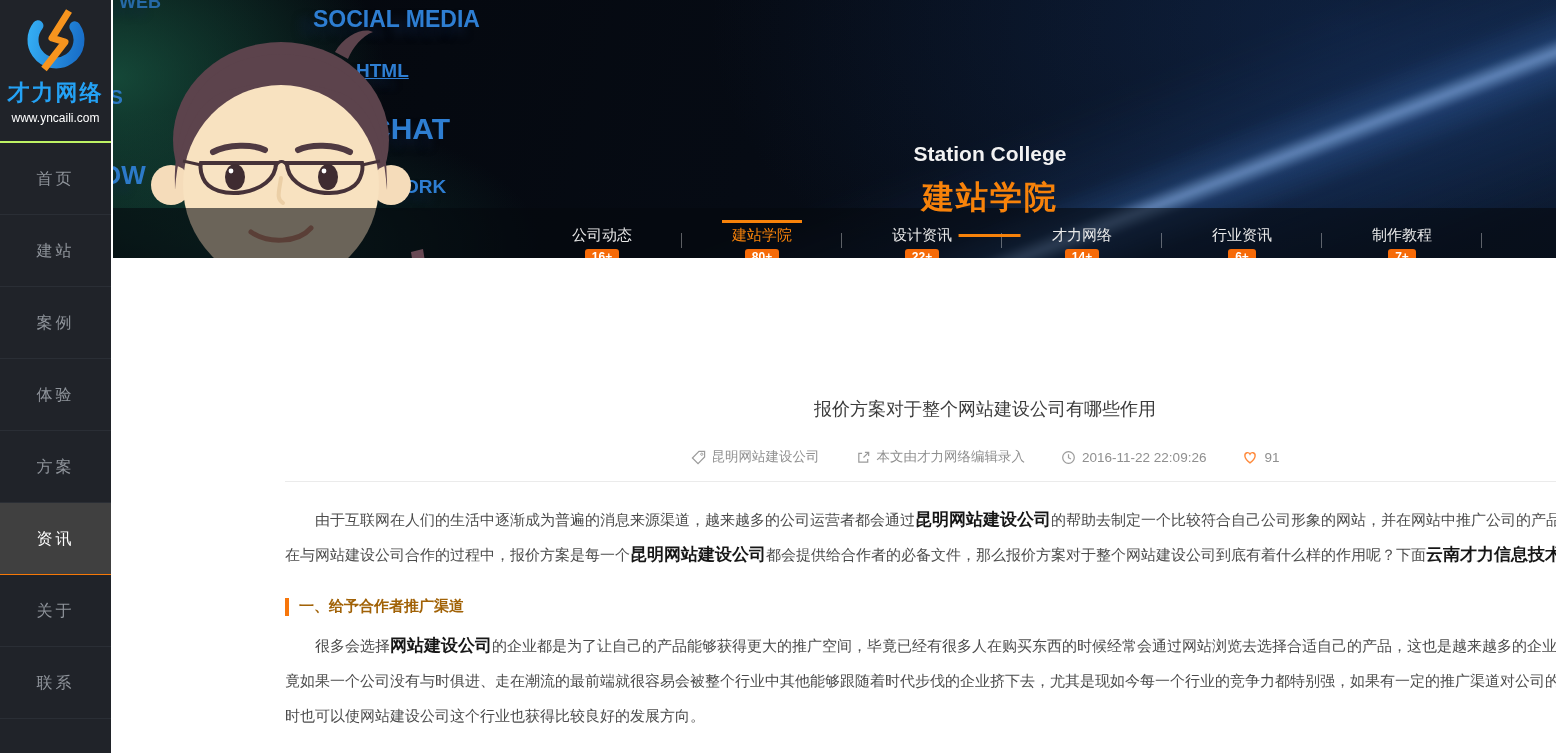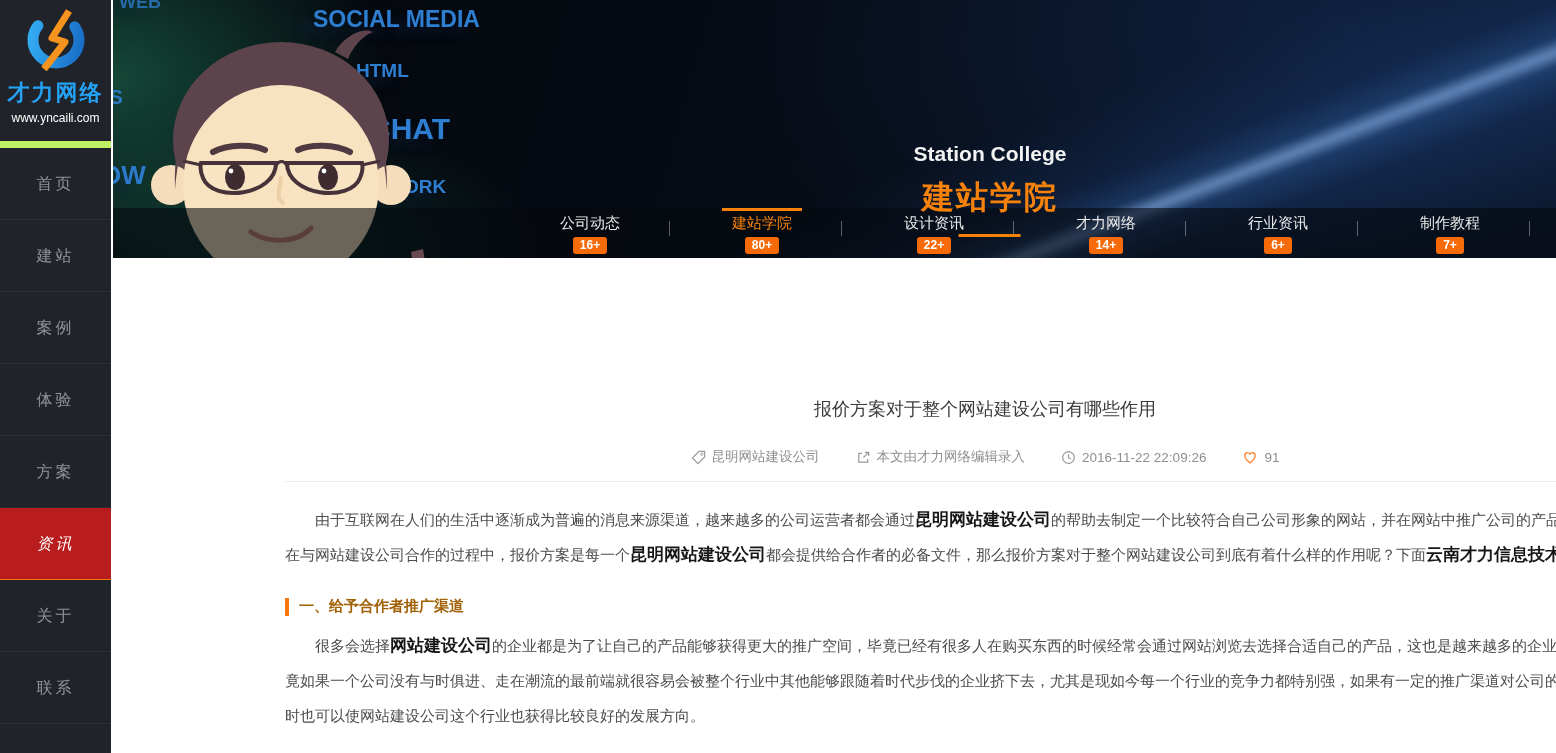--- a/index.html
+++ b/index.html
@@ -8,55 +8,55 @@
     font-family:"Liberation Sans","DejaVu Sans",sans-serif;
   }
   
   .sidebar{position:absolute;left:0;top:0;width:111px;height:753px;background:#202329;z-index:5;}
   .logo-block{padding-top:8px;text-align:center;cursor:pointer;}
   .brand-name{color:#24a2f5;font-size:22px;font-weight:bold;letter-spacing:2px;margin-top:2px;}
   .brand-url{color:#ffffff;font-size:12px;margin-top:3px;}
   .side-nav{margin-top:16px;}
   .side-item{height:71px;line-height:71px;text-align:center;color:#8f949b;font-size:16px;
     letter-spacing:3px;border-bottom:1px solid #2a2e35;cursor:pointer;}
-  .side-item:first-child{border-top:7px solid #bef264;}
-  .side-item.active{background:#b91c1c;color:#fff;border-color:#f67807;font-style:italic;}
+  .side-item:first-child{border-top:2px solid #bef264;}
+  .side-item.active{background:#404040;color:#fff;border-color:#f67807;}
   
   .banner{position:absolute;left:113px;top:0;width:1443px;height:258px;overflow:hidden;
     background:
       radial-gradient(ellipse 420px 300px at 0% 30%, rgba(32,115,85,.60), rgba(32,115,85,0) 65%),
       radial-gradient(ellipse 520px 230px at 8% 95%, rgba(25,95,75,.45), rgba(25,95,75,0) 60%),
       radial-gradient(ellipse 900px 500px at 85% 10%, rgba(25,60,120,.35), rgba(25,60,120,0) 70%),
       linear-gradient(105deg,#04070c,#060b14 45%,#0a1526 100%);}
   .beam1{position:absolute;left:500px;top:120px;width:1300px;height:90px;transform:rotate(-21deg);
     background:linear-gradient(to bottom, rgba(70,130,210,0) 0%, rgba(70,130,210,.18) 35%,
       rgba(150,195,255,.6) 50%, rgba(70,130,210,.18) 65%, rgba(70,130,210,0) 100%);
     filter:blur(2px);z-index:0;}
   .beam2{position:absolute;left:420px;top:40px;width:1500px;height:260px;transform:rotate(-21deg);
     background:linear-gradient(to bottom, transparent, rgba(40,90,170,.25) 50%, transparent);
     filter:blur(10px);z-index:0;}
   .bgwords{position:absolute;left:0;top:0;width:460px;height:353px;z-index:0;}
   .bgword{position:absolute;font-weight:bold;color:#2e7ed2;
     text-shadow:-14px 8px 8px rgba(15,35,70,.5);white-space:nowrap;}
   .bgword:nth-child(1){left:200px;top:6px;font-size:23px;}
-  .bgword:nth-child(2){left:243px;top:60px;font-size:19px;}
+  .bgword:nth-child(2){left:243px;top:60px;font-size:19px;text-decoration:underline;}
   .bgword:nth-child(3){left:256px;top:112px;font-size:30px;}
   .bgword:nth-child(4){left:235px;top:176px;font-size:19px;}
   .bgword:nth-child(5){left:6px;top:-8px;font-size:18px;opacity:.75;}
   .bgword:nth-child(6){left:-18px;top:86px;font-size:20px;opacity:.9;}
   .bgword:nth-child(7){left:-12px;top:160px;font-size:26px;opacity:.95;}
   .illustration{position:absolute;left:0;top:0;z-index:1;}
   .banner-title{position:absolute;left:877px;top:142px;transform:translateX(-50%);
     text-align:center;z-index:3;font-weight:bold;}
   .banner-sub{color:#f2f2f2;font-size:21px;}
   .banner-main{color:#f7820a;font-size:32px;margin-top:10px;letter-spacing:2px;}
   .banner-underline{width:62px;height:3px;background:#f7820a;margin:14px auto 0;}
   .tab-strip{position:absolute;left:0;bottom:0;width:100%;height:50px;
     background:rgba(6,9,14,.58);z-index:2;}
-  .tabs{position:absolute;left:397px;top:0;display:flex;list-style:none;margin:0;padding:0;height:50px;gap:12px;}
+  .tabs{position:absolute;left:397px;top:0;display:flex;list-style:none;margin:12px;padding:0;height:50px;}
   .tab{position:relative;width:160px;text-align:center;padding-top:6px;box-sizing:border-box;cursor:pointer;}
   .tab::after{content:"";position:absolute;right:0;top:13px;width:1px;height:15px;background:rgba(255,255,255,.35);}
   .tab .tab-label{color:#e9e9e9;font-size:15px;display:block;}
   .tab.active .tab-label{color:#f7820a;}
   .tab.active::before{content:"";position:absolute;top:0;left:50%;transform:translateX(-50%);
     width:80px;height:3px;background:#f7820a;}
   .tab-badge{display:inline-block;margin-top:4px;background:#f66a07;color:#fff;font-size:12px;
     font-weight:bold;padding:1px 7px;border-radius:3px;line-height:15px;}
   
   .main{position:absolute;left:113px;top:353px;width:1443px;height:513px;background:#fff;overflow:hidden;}

